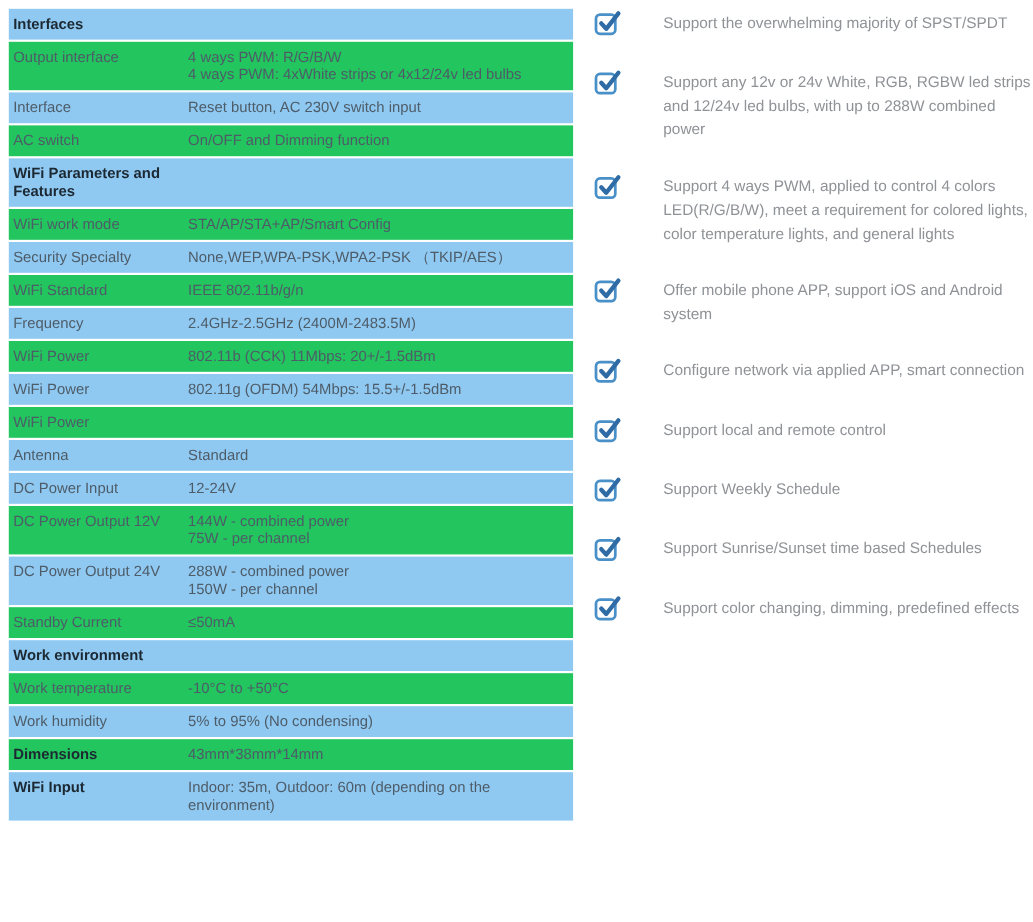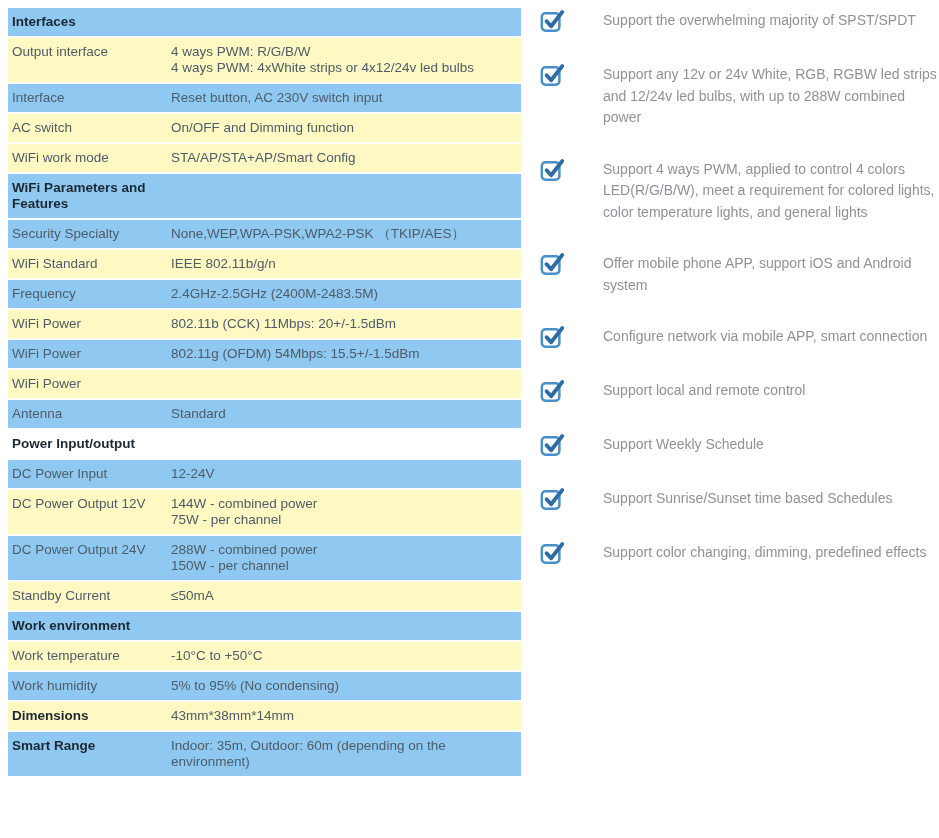--- a/index.html
+++ b/index.html
@@ -19,21 +19,21 @@
     padding: 8px 0 0 8px;
   }
   .spec-row {
     display: flex;
     align-items: flex-start;
     margin-bottom: 2px;
     min-height: 28px;
     padding: 6px 0;
   }
   .bg-medium { background: #8FC9F2; }
-  .bg-light  { background: #fef9c3; }
+  .bg-light  { background: #22c55e; }
   .bg-white  { background: #FFFFFF; }
   .spec-label {
     width: 163px;
     flex: none;
     padding-left: 4px;
     padding-right: 8px;
     font-size: 13.5px;
     line-height: 16px;
     color: #4E5C68;
   }
@@ -96,30 +96,30 @@
     <div class="spec-value">
           <div>Reset button, AC 230V switch input</div>
         </div>
   </div>
       <div class="spec-row bg-light">
     <div class="spec-label">AC switch</div>
     <div class="spec-value">
           <div>On/OFF and Dimming function</div>
         </div>
   </div>
-      <div class="spec-row bg-light">
-    <div class="spec-label">WiFi work mode</div>
-    <div class="spec-value">
-          <div>STA/AP/STA+AP/Smart Config</div>
-        </div>
-  </div>
       <div class="spec-row bg-medium header-row">
     <div class="spec-label">WiFi Parameters and Features</div>
     <div class="spec-value"></div>
   </div>
+      <div class="spec-row bg-light">
+    <div class="spec-label">WiFi work mode</div>
+    <div class="spec-value">
+          <div>STA/AP/STA+AP/Smart Config</div>
+        </div>
+  </div>
       <div class="spec-row bg-medium">
     <div class="spec-label">Security Specialty</div>
     <div class="spec-value">
           <div>None,WEP,WPA-PSK,WPA2-PSK （TKIP/AES）</div>
         </div>
   </div>
       <div class="spec-row bg-light">
     <div class="spec-label">WiFi Standard</div>
     <div class="spec-value">
           <div>IEEE 802.11b/g/n</div>
@@ -144,24 +144,20 @@
         </div>
   </div>
       <div class="spec-row bg-light">
     <div class="spec-label">WiFi Power</div>
   </div>
       <div class="spec-row bg-medium">
     <div class="spec-label">Antenna</div>
     <div class="spec-value">
           <div>Standard</div>
         </div>
-  </div>
-      <div class="spec-row bg-white header-row">
-    <div class="spec-label">Power Input/output</div>
-    <div class="spec-value"></div>
   </div>
       <div class="spec-row bg-medium">
     <div class="spec-label">DC Power Input</div>
     <div class="spec-value">
           <div>12-24V</div>
         </div>
   </div>
       <div class="spec-row bg-light">
     <div class="spec-label">DC Power Output 12V</div>
     <div class="spec-value">
@@ -198,21 +194,21 @@
           <div>5% to 95% (No condensing)</div>
         </div>
   </div>
       <div class="spec-row bg-light bold-label">
     <div class="spec-label">Dimensions</div>
     <div class="spec-value">
           <div>43mm*38mm*14mm</div>
         </div>
   </div>
       <div class="spec-row bg-medium bold-label">
-    <div class="spec-label">Smart Range</div>
+    <div class="spec-label">WiFi Input</div>
     <div class="spec-value">
           <div>Indoor: 35m, Outdoor: 60m (depending on the environment)</div>
         </div>
   </div>
     </div>
 
 </div>
 
 <div class="features">
     <div class="feature-item">
@@ -251,21 +247,21 @@
     </span>
     <div class="feature-text">Offer mobile phone APP, support iOS and Android system</div>
   </div>
     <div class="feature-item">
     <span class="feature-check">
       <svg viewBox="0 0 24 24" width="26" height="26" aria-hidden="true">
         <rect x="2.6" y="4.8" width="16.2" height="16.2" rx="3.4" fill="none" stroke="#4A90C8" stroke-width="2.3"></rect>
         <path d="M7 12.2 L11.2 16.8 L21.4 3.8" fill="none" stroke="#2F6BA4" stroke-width="3.6" stroke-linecap="round" stroke-linejoin="round"></path>
       </svg>
     </span>
-    <div class="feature-text">Configure network via mobile APP, smart connection</div>
+    <div class="feature-text">Configure network via applied APP, smart connection</div>
   </div>
     <div class="feature-item">
     <span class="feature-check">
       <svg viewBox="0 0 24 24" width="26" height="26" aria-hidden="true">
         <rect x="2.6" y="4.8" width="16.2" height="16.2" rx="3.4" fill="none" stroke="#4A90C8" stroke-width="2.3"></rect>
         <path d="M7 12.2 L11.2 16.8 L21.4 3.8" fill="none" stroke="#2F6BA4" stroke-width="3.6" stroke-linecap="round" stroke-linejoin="round"></path>
       </svg>
     </span>
     <div class="feature-text">Support local and remote control</div>
   </div>

